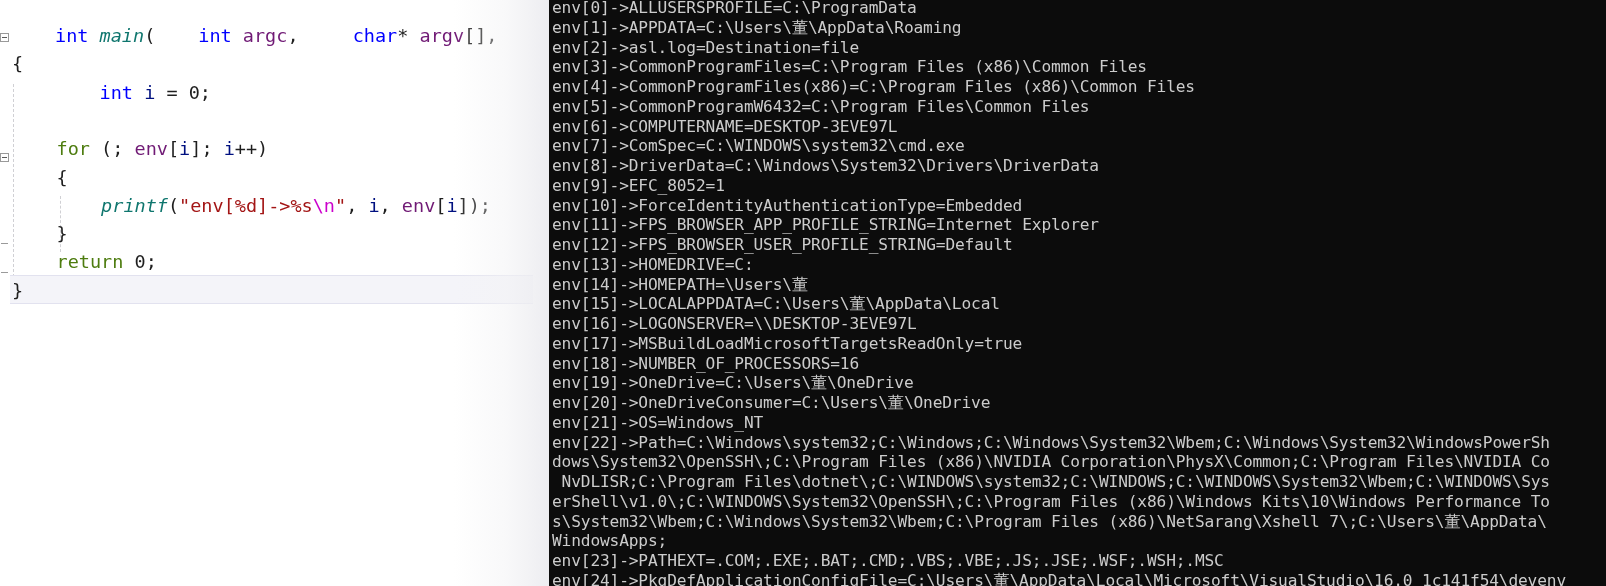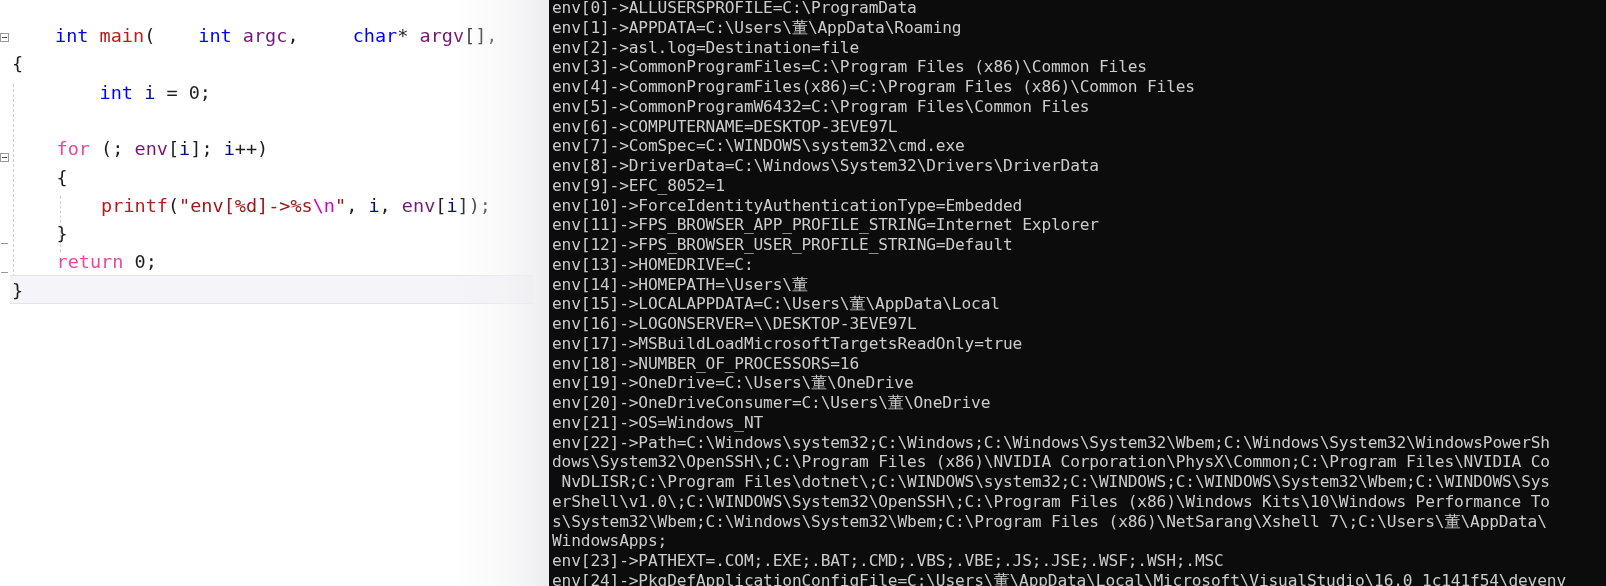--- a/index.html
+++ b/index.html
@@ -90,22 +90,22 @@
     position: absolute;
     left: 10px;
     width: 523px;
     height: 29px;
     background: #f4f4f9;
     border-top: 1px solid #e2e2ef;
     border-bottom: 1px solid #e2e2ef;
     box-sizing: border-box;
   }
   .tk-kw       { color: #0000ff; margin-left: 43px; }        
-  .tk-ctrl     { color: #ec4899; }        
-  .tk-fn       { color: #b91c1c; }        
+  .tk-ctrl     { color: #4d7c0f; }        
+  .tk-fn       { color: #0f766e; font-style: italic; }        
   .tk-id       { color: #701a75; }        
   .tk-var      { color: #001080; }        
   .tk-punct    { color: #1f1f1f; }
   .tk-str      { color: #a31515; }        
   .tk-esc      { color: #cc00cc; }        
   .tk-num      { color: #1f1f1f; }
 
   
   #console-pane {
     position: absolute;

